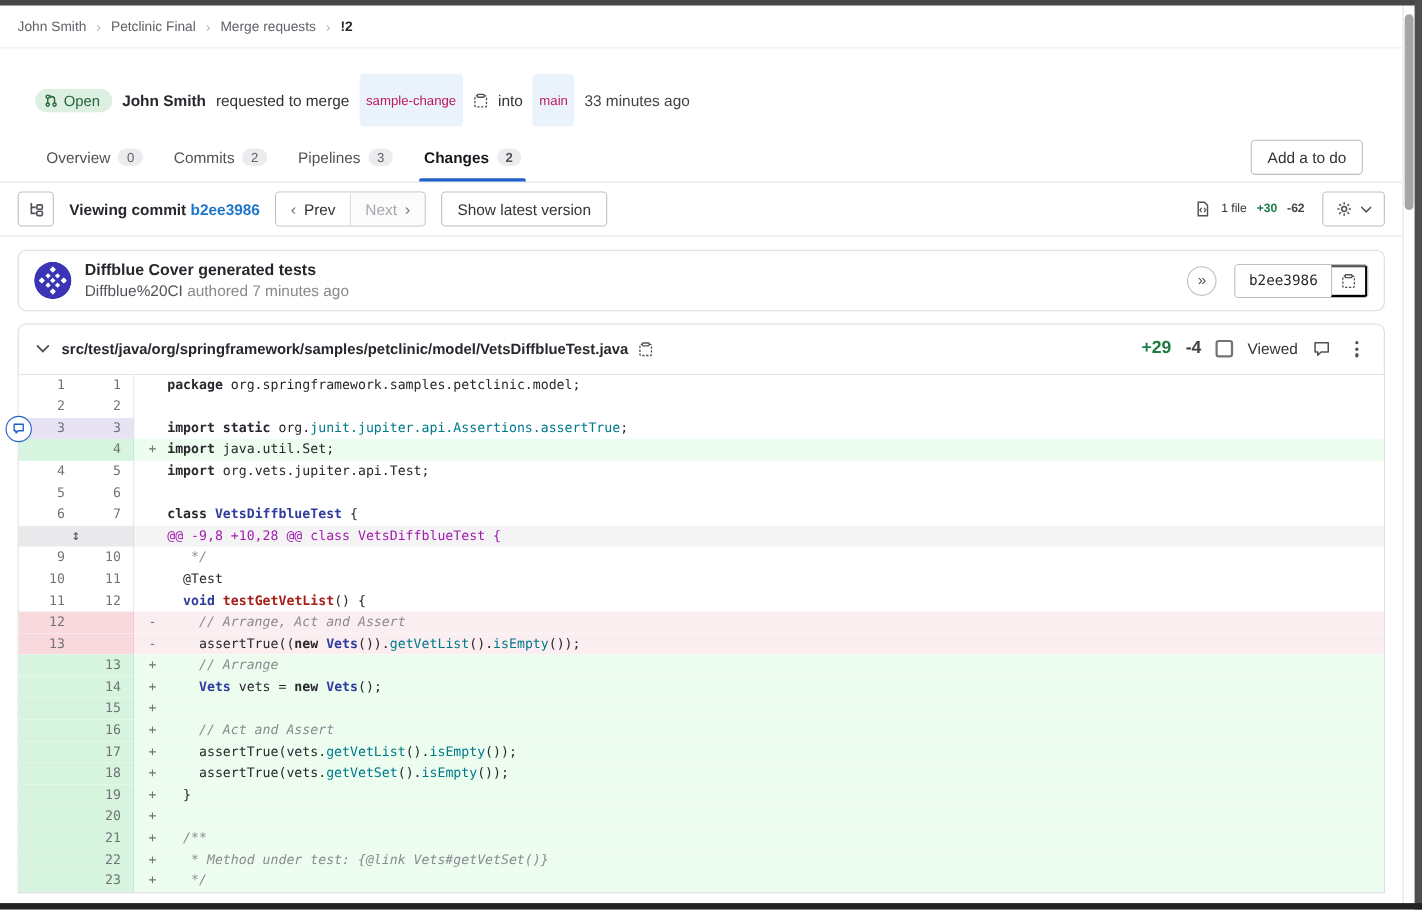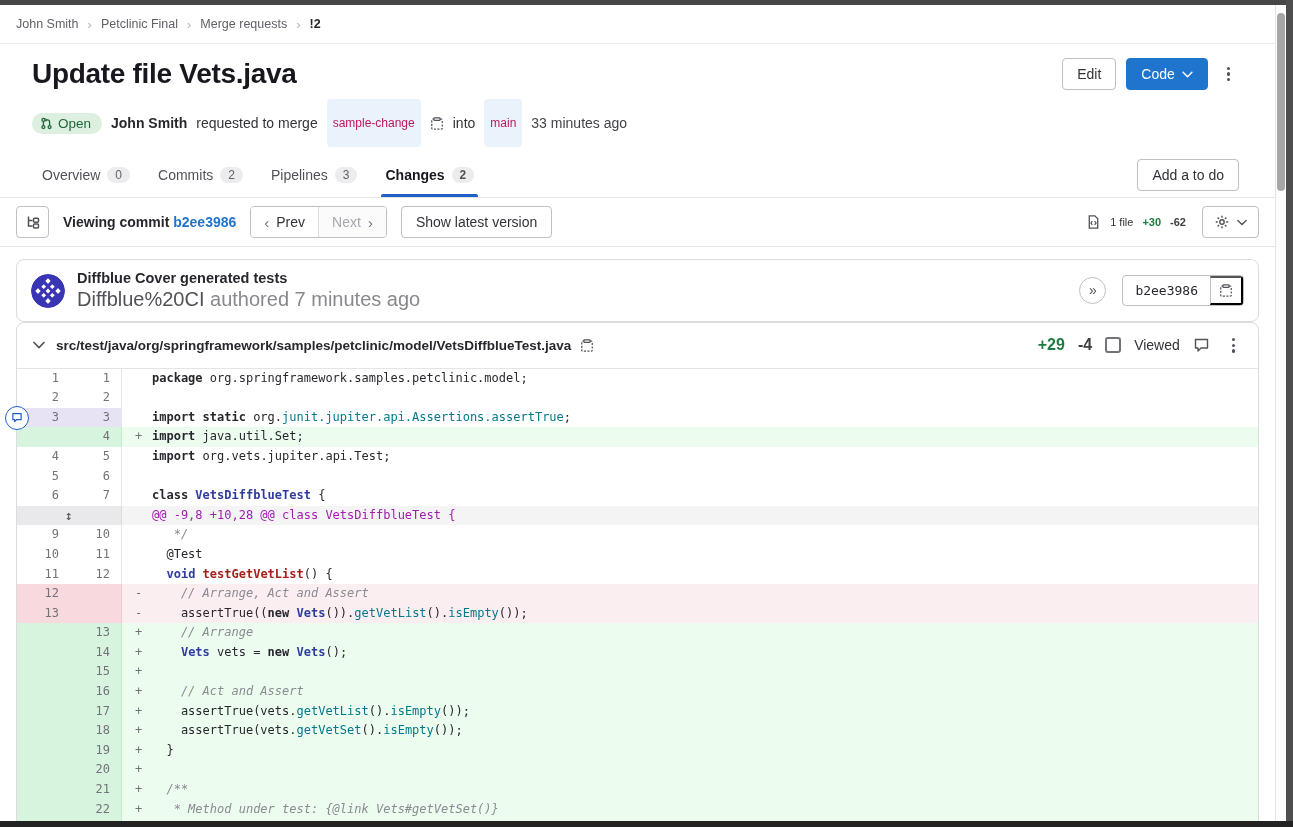--- a/index.html
+++ b/index.html
@@ -60,30 +60,30 @@
   .toolbar-right{margin-left:auto;display:flex;align-items:center;gap:16px}
   .file-stats{display:flex;align-items:center;gap:9px;font-size:11px;color:#333238}
   .stat-add{color:#1c7c42;font-weight:700}
   .stat-del{color:#404040;font-weight:700}
 
   
   .commit-card{margin:12px 16px 0;border:1px solid #dcdcde;border-radius:8px;padding:10px 14px;display:flex;align-items:center;gap:12px;background:#fff}
   .avatar{width:34px;height:34px;border-radius:50%;flex:none}
   .commit-info{display:flex;flex-direction:column;gap:2px}
   .commit-title{font-weight:700;font-size:14.5px;color:#28272d}
-  .commit-sub{font-size:20px;color:#89888d}
+  .commit-sub{font-size:14px;color:#89888d}
   .commit-author{color:#535158}
   .commit-right{margin-left:auto;display:flex;align-items:center;gap:16px}
   .expand-circle{width:27px;height:27px;border-radius:50%;border:1px solid #bfbfc3;background:#fff;display:inline-flex;align-items:center;justify-content:center;color:#535158;font-size:14px;cursor:pointer;padding-bottom:2px}
   .sha-group{display:inline-flex;border:1px solid #bfbfc3;border-radius:4px;overflow:hidden;height:31px;background:#fff}
   .sha-text{padding:0 12px;display:flex;align-items:center;font-family:"DejaVu Sans Mono",monospace;font-size:13px;color:#28272d}
   .sha-copy{border-left:1px solid #bfbfc3;width:33px;display:flex;align-items:center;justify-content:center;background:#fff;color:#535158;cursor:pointer}
 
   
-  .file-card{margin:0 16px 0;border:1px solid #dcdcde;border-radius:8px 8px 0 0;background:#fff}
+  .file-card{margin:11px 16px 0;border:1px solid #dcdcde;border-radius:8px 8px 0 0;background:#fff}
   .file-header{display:flex;align-items:center;gap:9px;padding:9px 14px;border-bottom:1px solid #e4e4e7}
   .file-path{font-weight:700;font-size:13.5px;color:#28272d}
   .file-right{margin-left:auto;display:flex;align-items:center;gap:13px}
   .checkbox{width:16px;height:16px;border:2px solid #737278;border-radius:3px;background:#fff;cursor:pointer}
   .viewed-label{font-size:14px;color:#333238}
   .caret-btn{background:none;border:none;color:#535158;cursor:pointer;display:inline-flex;padding:0 2px}
 
   
   .diff{font-family:"DejaVu Sans Mono",monospace;font-size:12px;line-height:19.6px;color:#28272d}
   .drow{display:flex;height:19.6px;position:relative;background:#fff}
@@ -116,37 +116,20 @@
     <span>John Smith</span>
     <span class="crumb-sep">›</span>
     <span>Petclinic Final</span>
     <span class="crumb-sep">›</span>
     <span>Merge requests</span>
     <span class="crumb-sep">›</span>
     <span class="crumb-current">!2</span>
   </nav>
 
   <div class="header">
-    <div class="header-row1">
-      <h1 class="page-title">Update file Vets.java</h1>
-      <div class="header-actions">
-        <button class="btn">Edit</button>
-        <button class="btn btn-primary">
-          <span>Code</span>
-          <svg width="11" height="7" viewBox="0 0 12 8">
-              <path d="M1 1.5l5 5 5-5" stroke="#fff" stroke-width="1.8" fill="none" stroke-linecap="round"></path>
-            </svg>
-        </button>
-        <button class="kebab">
-            <i></i>
-            <i></i>
-            <i></i>
-          </button>
-      </div>
-    </div>
     <div class="meta-row">
       <span class="status-badge">
         <svg width="13" height="13" viewBox="0 0 16 16">
             <g fill="none" stroke="#24663b" stroke-width="1.6">
               <circle cx="4.2" cy="3.6" r="1.8"></circle>
               <circle cx="4.2" cy="12.4" r="1.8"></circle>
               <circle cx="11.8" cy="12.4" r="1.8"></circle>
               <path d="M4.2 5.6v4.8M8 3.6h1.2c1.4 0 2.6 1.2 2.6 2.6v4.2"></path>
               <path d="M6.5 2l1.8 1.6L6.5 5.2" stroke-width="1.4"></path>
             </g>

